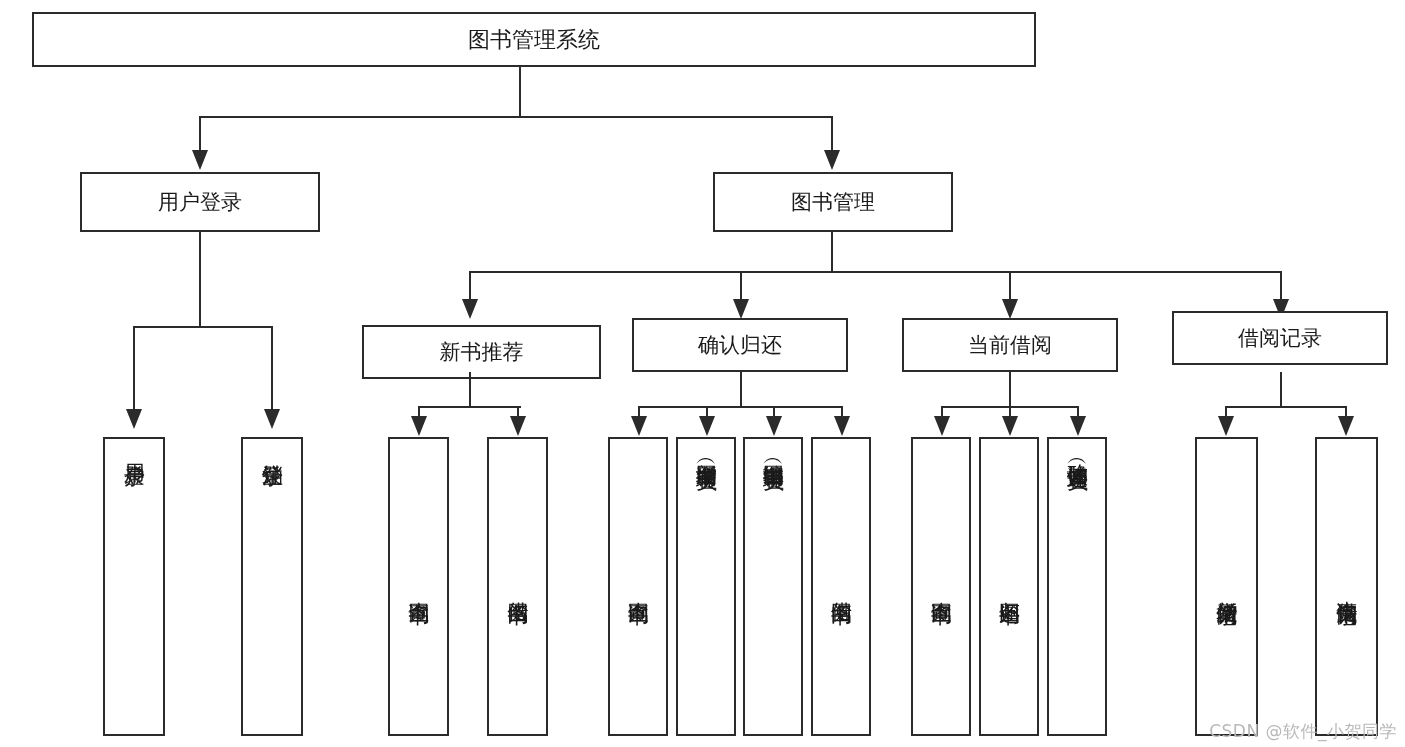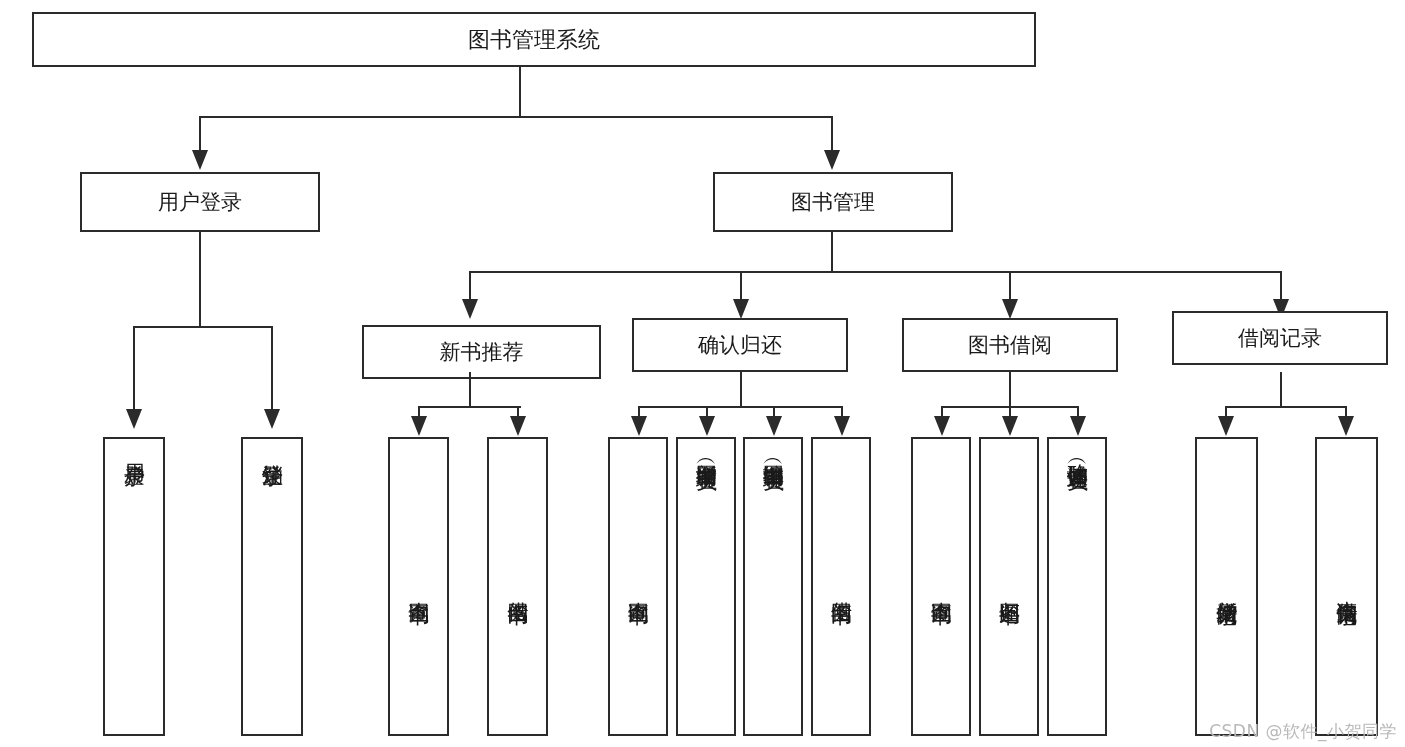--- a/index.html
+++ b/index.html
@@ -136,21 +136,21 @@
   <div class="vline" style="left:1280px;top:271px;height:30px;"></div>
   <div class="arrow" style="left:1273px;top:299px;"></div>
 
   <div class="node tier2" style="left:362px;top:325px;width:239px;height:54px;">
     <span>新书推荐</span>
   </div>
   <div class="node tier2" style="left:632px;top:318px;width:216px;height:54px;">
     <span>确认归还</span>
   </div>
   <div class="node tier2" style="left:902px;top:318px;width:216px;height:54px;">
-    <span>图书借阅</span>
+    <span>当前借阅</span>
   </div>
   <div class="node tier2" style="left:1172px;top:311px;width:216px;height:54px;">
     <span>借阅记录</span>
   </div>
 
   <div class="vline" style="left:469px;top:372px;height:35px;"></div>
   <div class="hline" style="left:418px;top:406px;width:103px;"></div>
   <div class="vline" style="left:418px;top:406px;height:12px;"></div>
   <div class="arrow" style="left:411px;top:416px;"></div>
   <div class="vline" style="left:517px;top:406px;height:12px;"></div>

